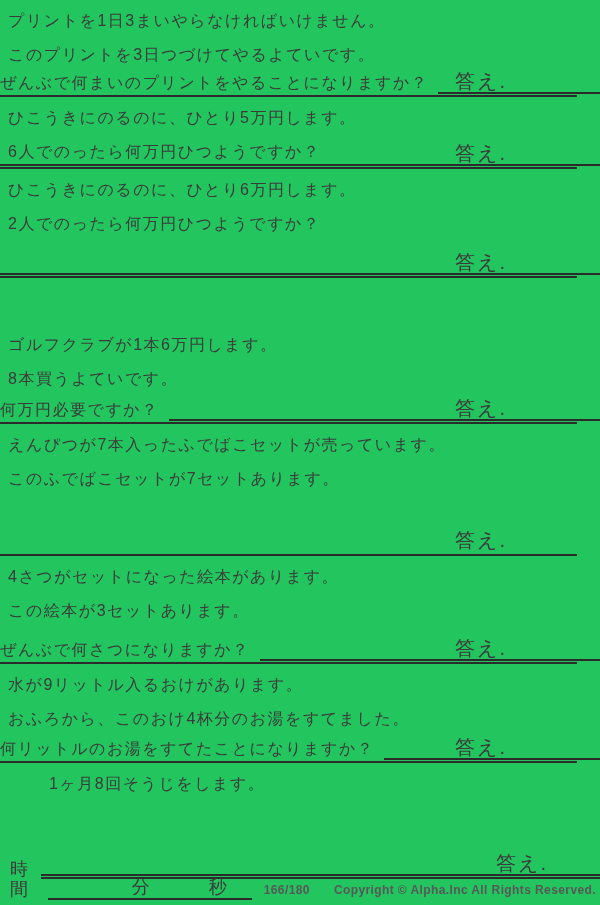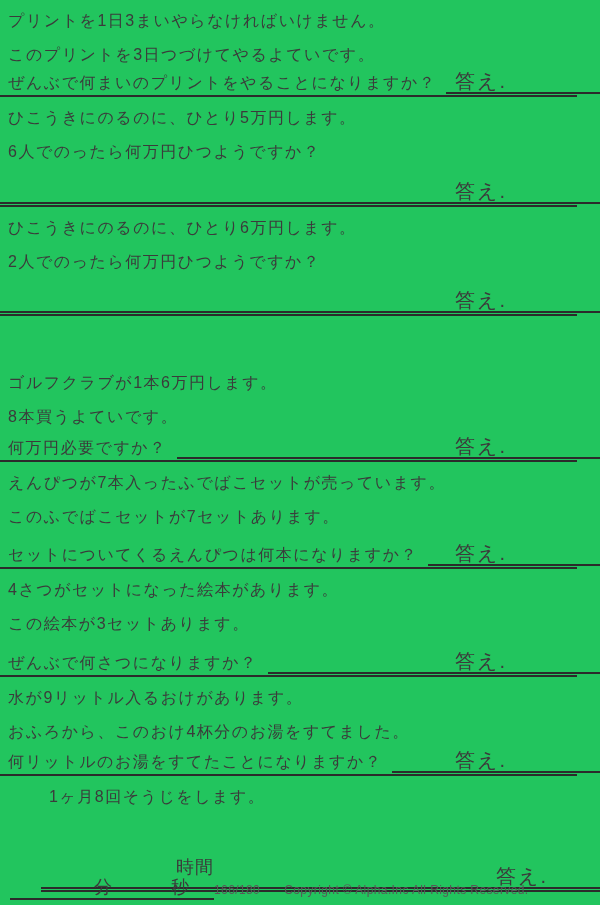--- a/index.html
+++ b/index.html
@@ -32,21 +32,21 @@
   .trow {
     height: 34px;
     display: flex;
     align-items: center;
     font-size: 16px;
     letter-spacing: 1.5px;
     white-space: nowrap;
   }
   .qrow {
     position: absolute;
-    left: 8px;
+    left: 0;
     right: 0;
     bottom: 3px;
     display: flex;
     align-items: flex-end;
   }
   .qtext {
     font-size: 16px;
     letter-spacing: 1.5px;
     white-space: nowrap;
     line-height: 1.2;
@@ -76,59 +76,60 @@
     bottom: 5px;
     display: flex;
     align-items: flex-end;
   }
   .time-group {
     display: flex;
     align-items: flex-end;
     font-size: 18px;
     letter-spacing: 1px;
     line-height: 1.1;
-    flex-direction: column;
   }
   .time-blank {
     display: flex;
     align-items: flex-end;
     border-bottom: 2px solid #2b2b2b;
     height: 22px;
     box-sizing: border-box;
   }
   .time-blank .gap-1 { display: inline-block; width: 84px; }
   .time-blank .gap-2 { display: inline-block; width: 58px; }
   .time-blank .gap-3 { display: inline-block; width: 24px; }
   .credit-group {
     display: flex;
     align-items: baseline;
+    margin-left: 12px;
     padding-bottom: 3px;
     font-size: 12px;
     color: #585858;
     letter-spacing: 0.4px;
     white-space: nowrap;
+    font-weight: bold;
   }
   .page-number { margin-right: 24px; }
 </style>
 </head>
 <body>
 
 <div class="page">
 
   <div class="worksheet">
       <div class="problem" style="height: 97px;">
       <div class="trow">プリントを1日3まいやらなければいけません。</div>
       <div class="trow">このプリントを3日つづけてやるよていです。</div>
       <div class="qrow">
         <span class="qtext">ぜんぶで何まいのプリントをやることになりますか？</span>
         <span class="ans-underline"></span>
       </div>
       <span class="ans-label">答え.</span>
     </div>
-      <div class="problem own-line" style="height: 110px;">
+      <div class="problem own-line" style="height: 72px;">
       <div class="trow">ひこうきにのるのに、ひとり5万円します。</div>
       <div class="trow">6人でのったら何万円ひつようですか？</div>
       <div class="qrow">
 
         <span class="ans-underline"></span>
       </div>
       <span class="ans-label">答え.</span>
     </div>
       <div class="problem own-line" style="height: 109px;">
       <div class="trow">ひこうきにのるのに、ひとり6万円します。</div>
@@ -141,27 +142,23 @@
     </div>
       <div class="problem" style="height: 100px; margin-top: 46px;">
       <div class="trow">ゴルフクラブが1本6万円します。</div>
       <div class="trow">8本買うよていです。</div>
       <div class="qrow">
         <span class="qtext">何万円必要ですか？</span>
         <span class="ans-underline"></span>
       </div>
       <span class="ans-label">答え.</span>
     </div>
-      <div class="problem" style="height: 107px;">
+      <div class="problem" style="height: 132px;">
       <div class="trow">えんぴつが7本入ったふでばこセットが売っています。</div>
       <div class="trow">このふでばこセットが7セットあります。</div>
-      <div class="qrow">
-        <span class="qtext">セットについてくるえんぴつは何本になりますか？</span>
-        <span class="ans-underline"></span>
-      </div>
       <span class="ans-label">答え.</span>
     </div>
       <div class="problem" style="height: 108px;">
       <div class="trow">4さつがセットになった絵本があります。</div>
       <div class="trow">この絵本が3セットあります。</div>
       <div class="qrow">
         <span class="qtext">ぜんぶで何さつになりますか？</span>
         <span class="ans-underline"></span>
       </div>
       <span class="ans-label">答え.</span>

